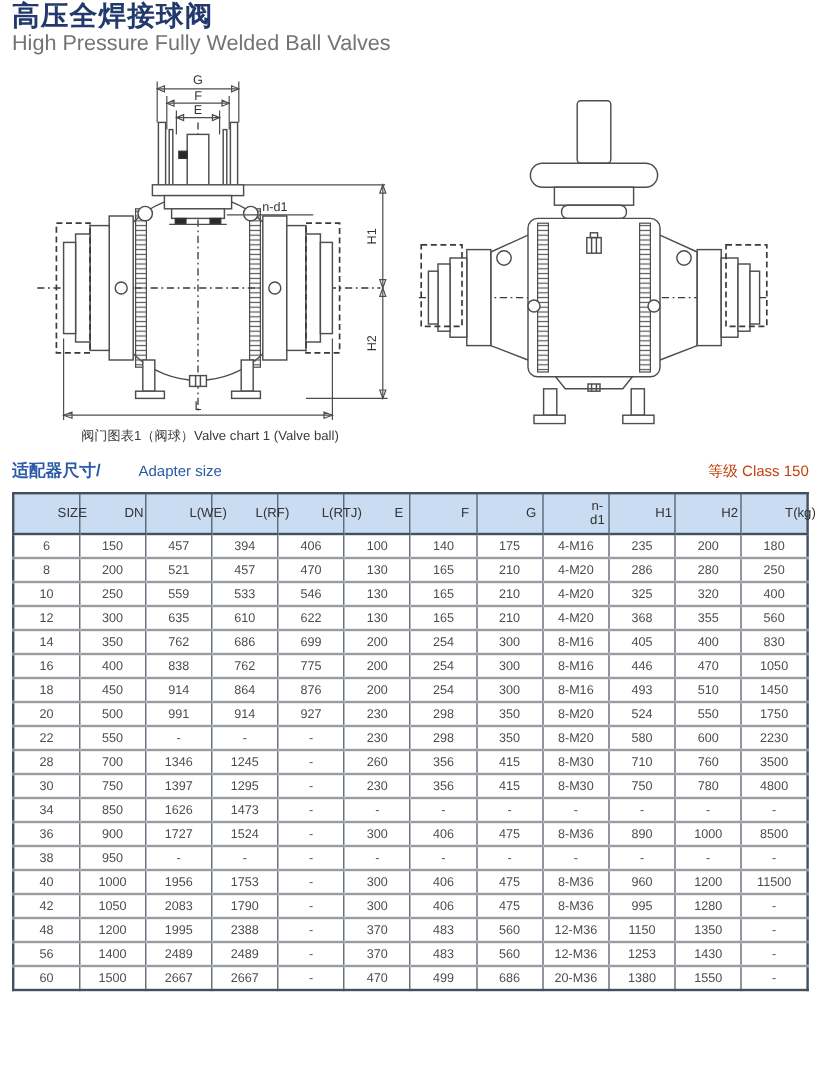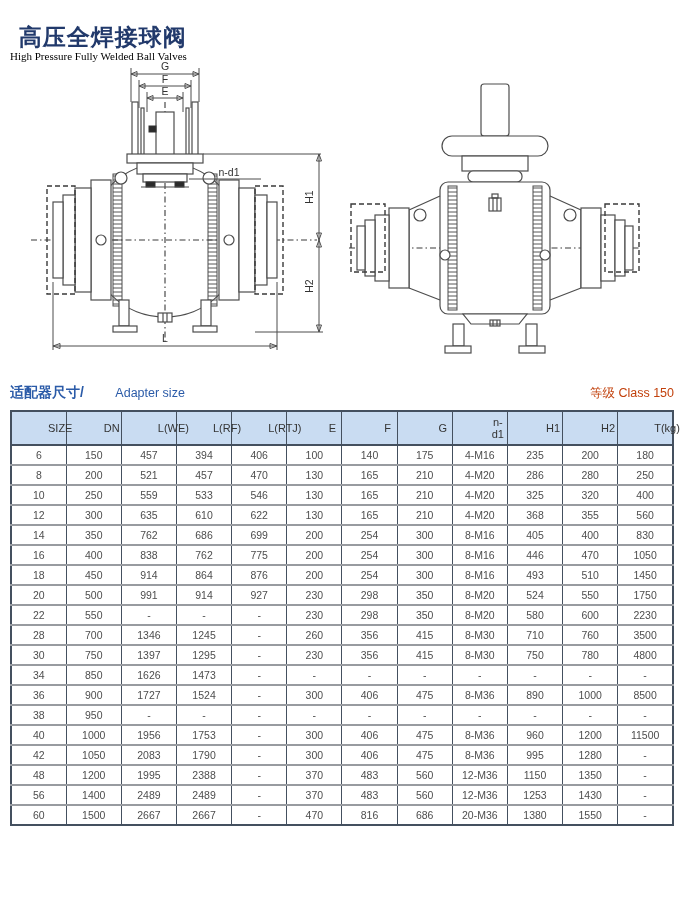--- a/index.html
+++ b/index.html
@@ -1,23 +1,23 @@
 <!DOCTYPE html>
 <html><head>
 <meta charset="utf-8">
 <style>
   * { margin:0; padding:0; box-sizing:border-box; }
   html,body { background:#ffffff; }
   .page {
     position:relative; width:684px; height:897px; background:#fff;
     font-family:"Liberation Sans", sans-serif; overflow:hidden;
   }
-  .hdr { position:absolute; left:10px; top:24px;text-align:right; }
+  .hdr { position:absolute; left:10px; top:0; }
   .hdr h1 { font-size:23px; font-weight:bold; color:#21396b; line-height:1.15; letter-spacing:1px; }
-  .hdr h2 { font-size:11px; font-weight:normal; color:#000000; line-height:1.2;font-family:Liberation Serif, serif; }
+  .hdr h2 { font-size:18px; font-weight:normal; color:#737373; line-height:1.2; }
 
   .fig { position:absolute; top:58px; }
   .fig1 { left:15px; width:320px; }
   .fig2 { left:345px; width:300px; }
   .fig svg { display:block; }
   .fig .caption {
     text-align:center; font-size:11px; color:#3a3a3a; margin-top:2px; white-space:nowrap;
   }
 
   .section-bar {
@@ -156,20 +156,21 @@
         <text transform="translate(298,139) rotate(-90)" text-anchor="middle">H1</text>
         <text transform="translate(298,228) rotate(-90)" text-anchor="middle">H2</text>
 
         <line class="dim" x1="38" y1="224" x2="38" y2="292"></line>
         <line class="dim" x1="262" y1="224" x2="262" y2="292"></line>
         <line class="dim" x1="38" y1="288" x2="262" y2="288"></line>
         <path class="dim" d="M38 288 l7 -2.5 v5 z M262 288 l-7 -2.5 v5 z" fill="#4d4d4d"></path>
         <text x="150" y="284" text-anchor="middle">L</text>
       </g>
     </svg>
+    <div class="caption">阀门图表1（阀球）Valve chart 1 (Valve ball)</div>
   </div>
 
   <div class="fig fig2">
     <svg width="300" height="296" viewBox="0 0 300 296">
       <defs>
         <pattern id="hatch2" width="6" height="4" patternUnits="userSpaceOnUse">
           <path d="M0 2 H6" stroke="#555" stroke-width="1"></path>
         </pattern>
       </defs>
 
@@ -507,21 +508,21 @@
           <td>1430</td>
           <td>-</td>
         </tr>
         <tr>
           <td>60</td>
           <td>1500</td>
           <td>2667</td>
           <td>2667</td>
           <td>-</td>
           <td>470</td>
-          <td>816</td>
+          <td>499</td>
           <td>686</td>
           <td>20-M36</td>
           <td>1380</td>
           <td>1550</td>
           <td>-</td>
         </tr>
       </tbody>
   </table>
 
 </div>

